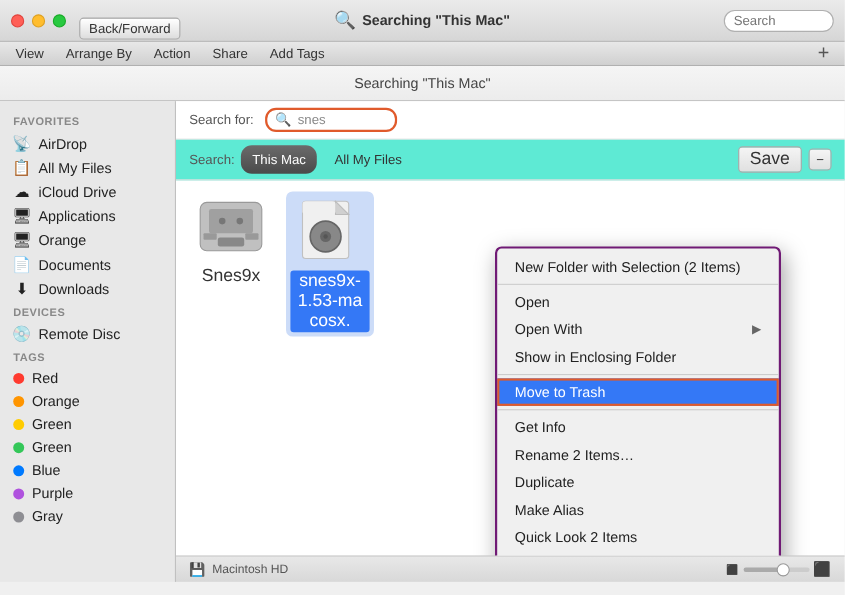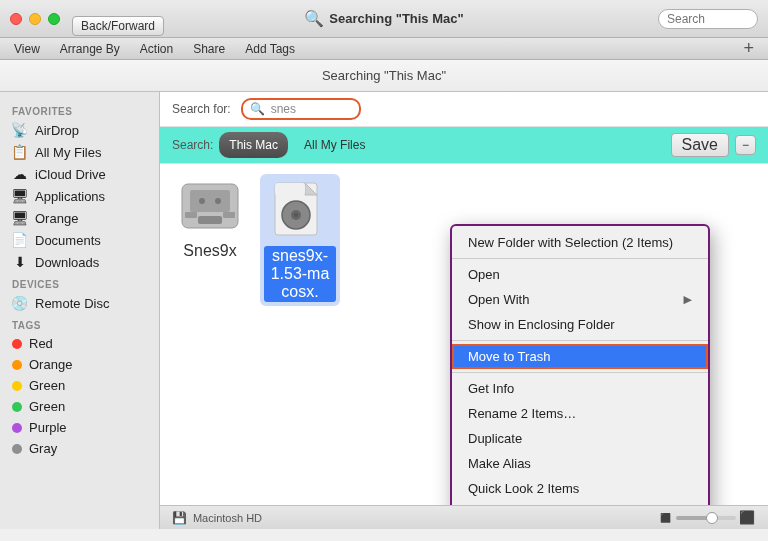--- a/index.html
+++ b/index.html
@@ -449,20 +449,24 @@
       <span class="tag-dot" style="background:#ff9500;"></span>
       <span>Orange</span>
     </div>
     <div class="sidebar-item">
       <span class="tag-dot" style="background:#ffcc00;"></span>
       <span>Green</span>
     </div>
     <div class="sidebar-item">
       <span class="tag-dot" style="background:#34c759;"></span>
       <span>Green</span>
+    </div>
+    <div class="sidebar-item">
+      <span class="tag-dot" style="background:#007aff;"></span>
+      <span>Blue</span>
     </div>
     <div class="sidebar-item">
       <span class="tag-dot" style="background:#af52de;"></span>
       <span>Purple</span>
     </div>
     <div class="sidebar-item">
       <span class="tag-dot" style="background:#8e8e93;"></span>
       <span>Gray</span>
     </div>
   </div>

